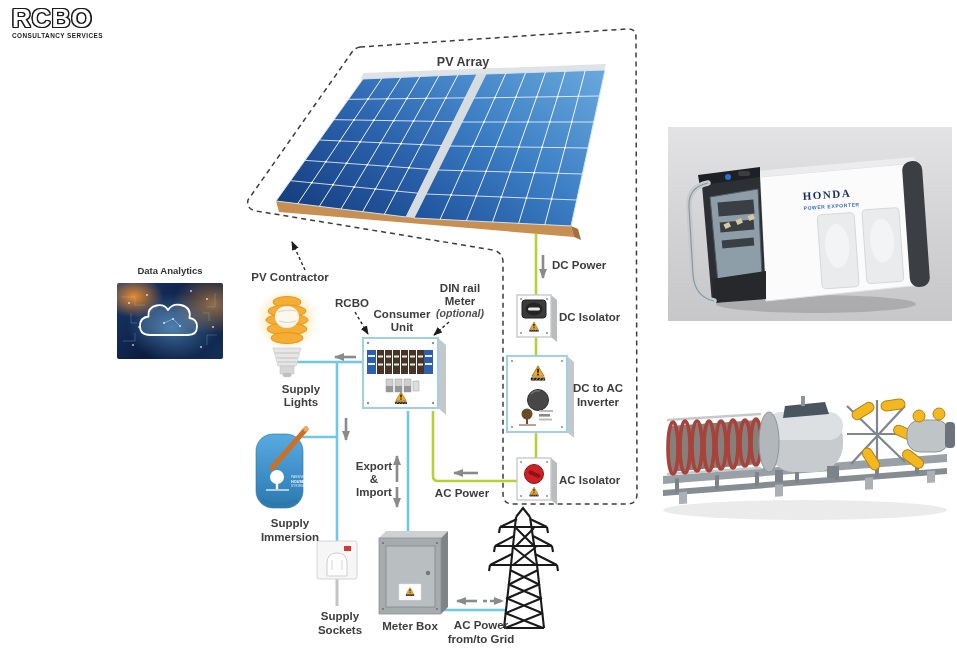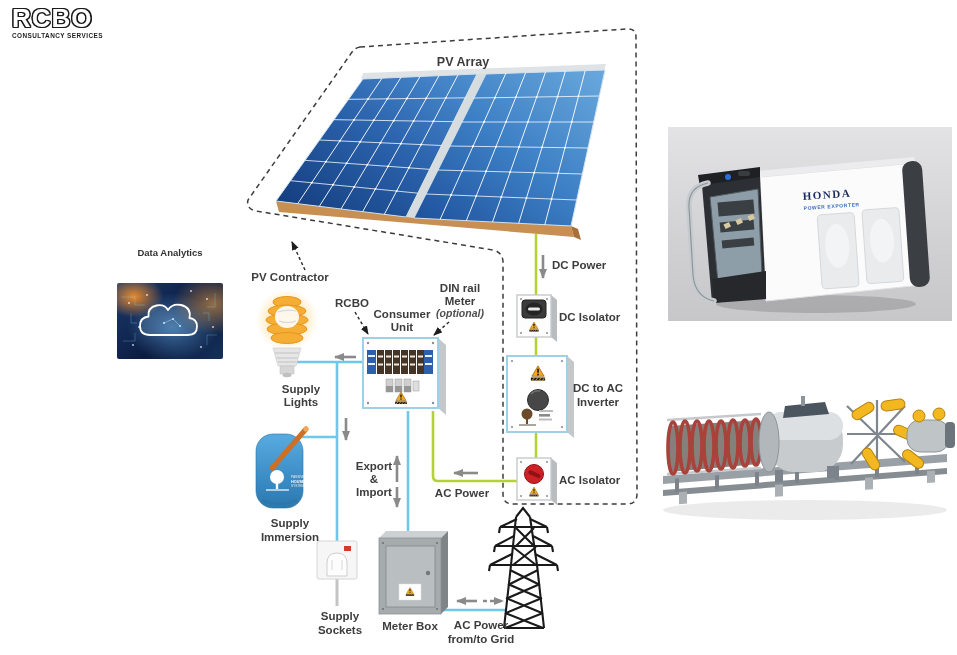--- a/index.html
+++ b/index.html
@@ -8,21 +8,21 @@
   .diagram{position:absolute;left:0;top:0;}
   
   .logo{position:absolute;left:12px;top:5px;width:150px;}
   .logo-name{font-size:26px;font-weight:800;letter-spacing:1px;color:#ffffff;line-height:26px;
     text-shadow:-1.3px -1.3px 0 #1a1a1a,1.3px -1.3px 0 #1a1a1a,-1.3px 1.3px 0 #1a1a1a,1.3px 1.3px 0 #1a1a1a,0 1.3px 0 #1a1a1a,0 -1.3px 0 #1a1a1a,1.3px 0 0 #1a1a1a,-1.3px 0 0 #1a1a1a;}
   .logo-tag{font-size:6.4px;letter-spacing:.45px;color:#1c1c1c;margin-top:1px;font-weight:600;}
   
   .title{position:absolute;left:660px;top:12px;width:297px;text-align:center;
          font-size:40px;line-height:46px;font-weight:800;color:#0d0d0d;}
   
-  .da-label{position:absolute;left:112px;top:247px;width:116px;text-align:center;
+  .da-label{position:absolute;left:112px;top:265px;width:116px;text-align:center;
             font-size:9.5px;font-weight:600;color:#333;}
   .da-img{position:absolute;left:117px;top:283px;width:106px;height:76px;border-radius:2px;
     background:
       radial-gradient(42px 30px at 16% 18%, rgba(255,148,40,.9), rgba(255,148,40,0) 70%),
       radial-gradient(55px 42px at 90% 28%, rgba(255,170,70,.55), rgba(255,170,70,0) 72%),
       radial-gradient(60px 46px at 52% 58%, rgba(110,190,255,.5), rgba(110,190,255,0) 75%),
       linear-gradient(135deg,#1a3a6e,#0c1c40 55%,#143058);}
   
   .photo-honda{position:absolute;left:668px;top:127px;width:284px;height:194px;
     background:linear-gradient(180deg,#e3e3e5 0%,#d2d2d5 55%,#c7c7ca 100%);}

